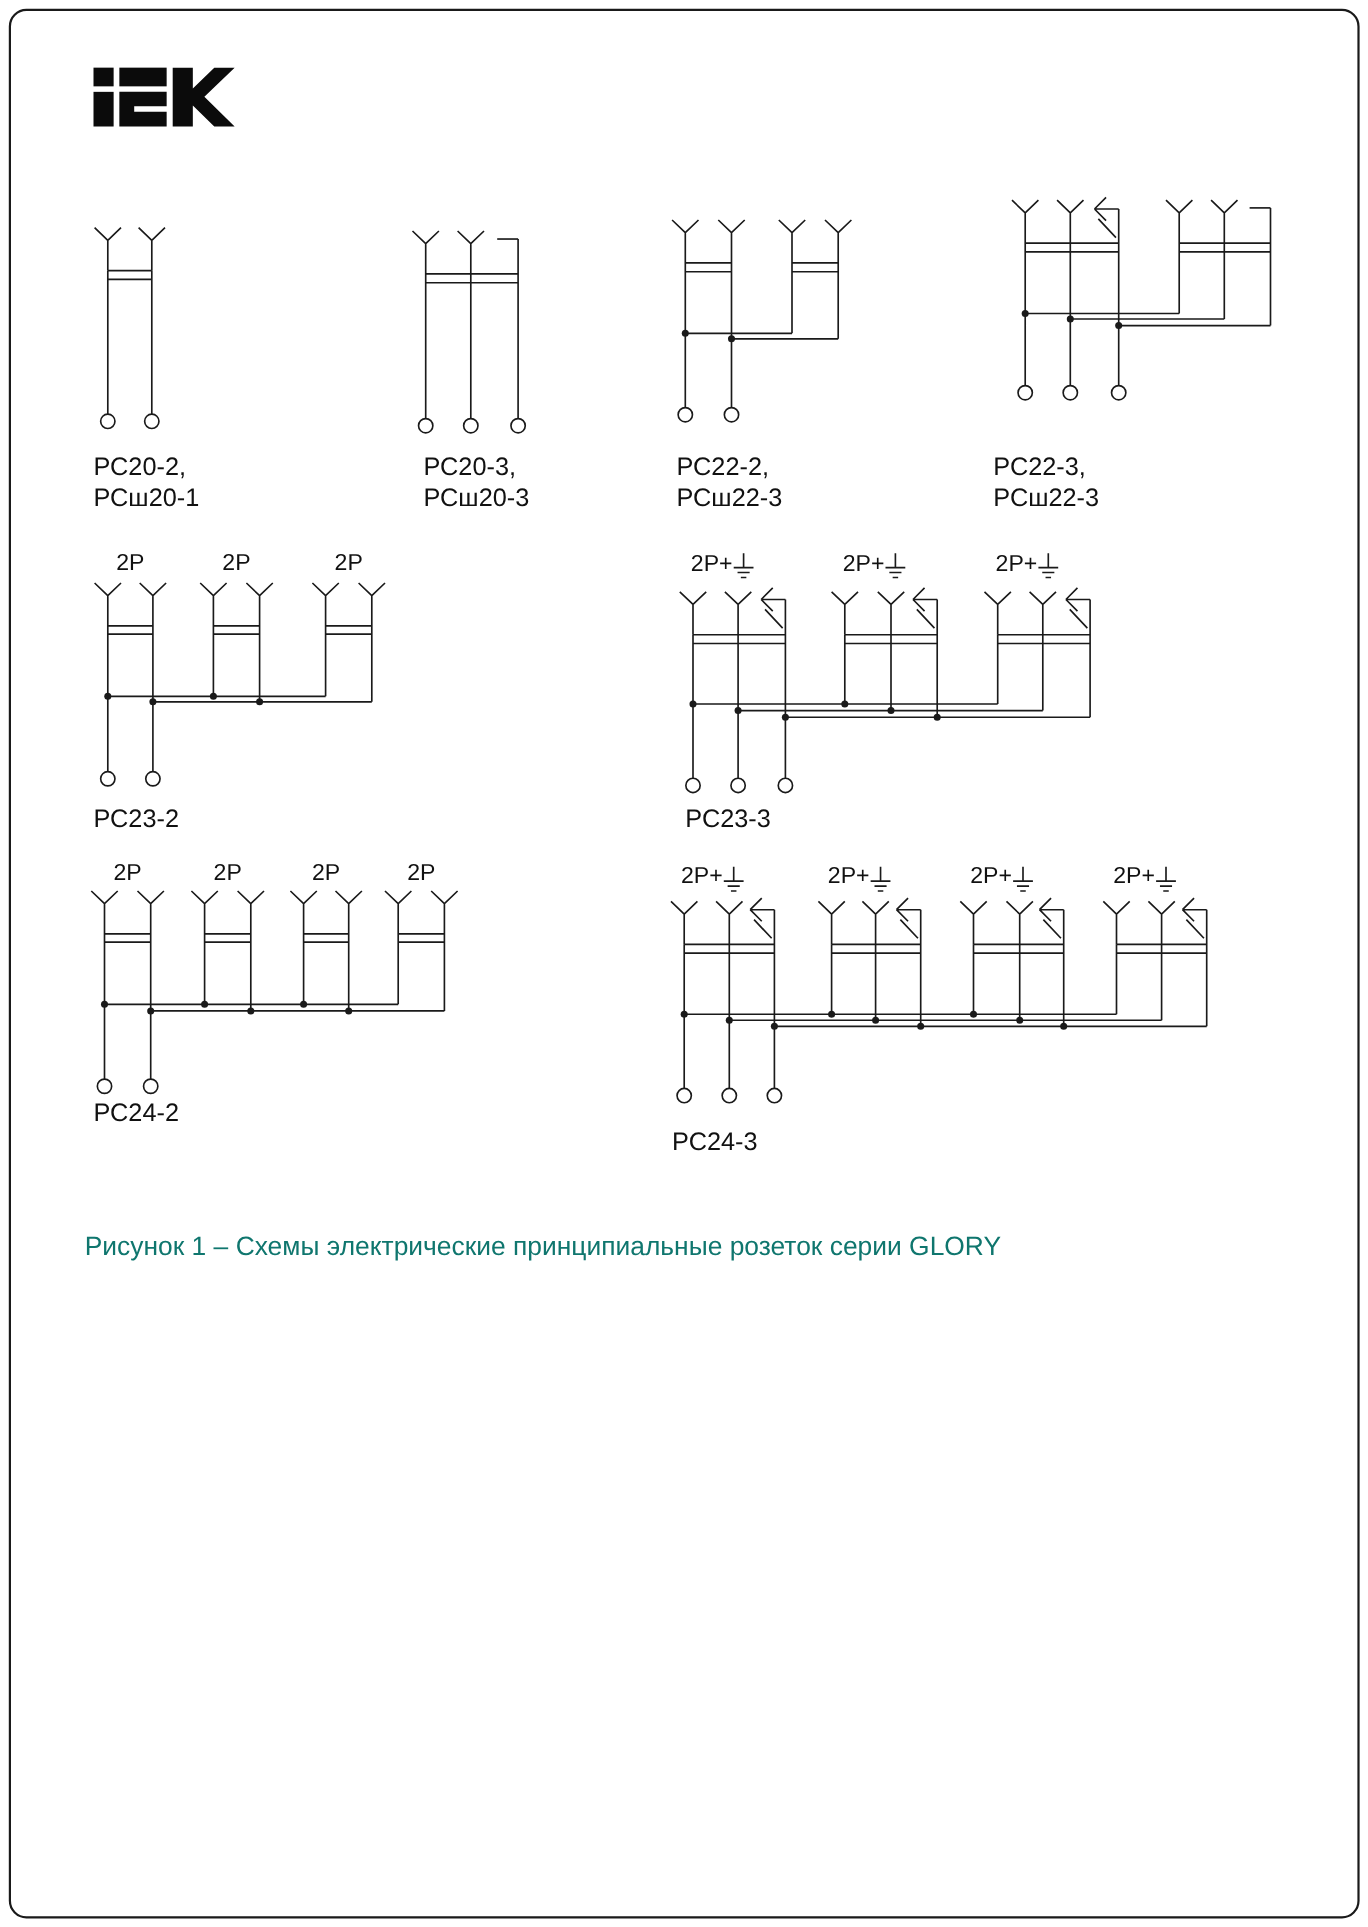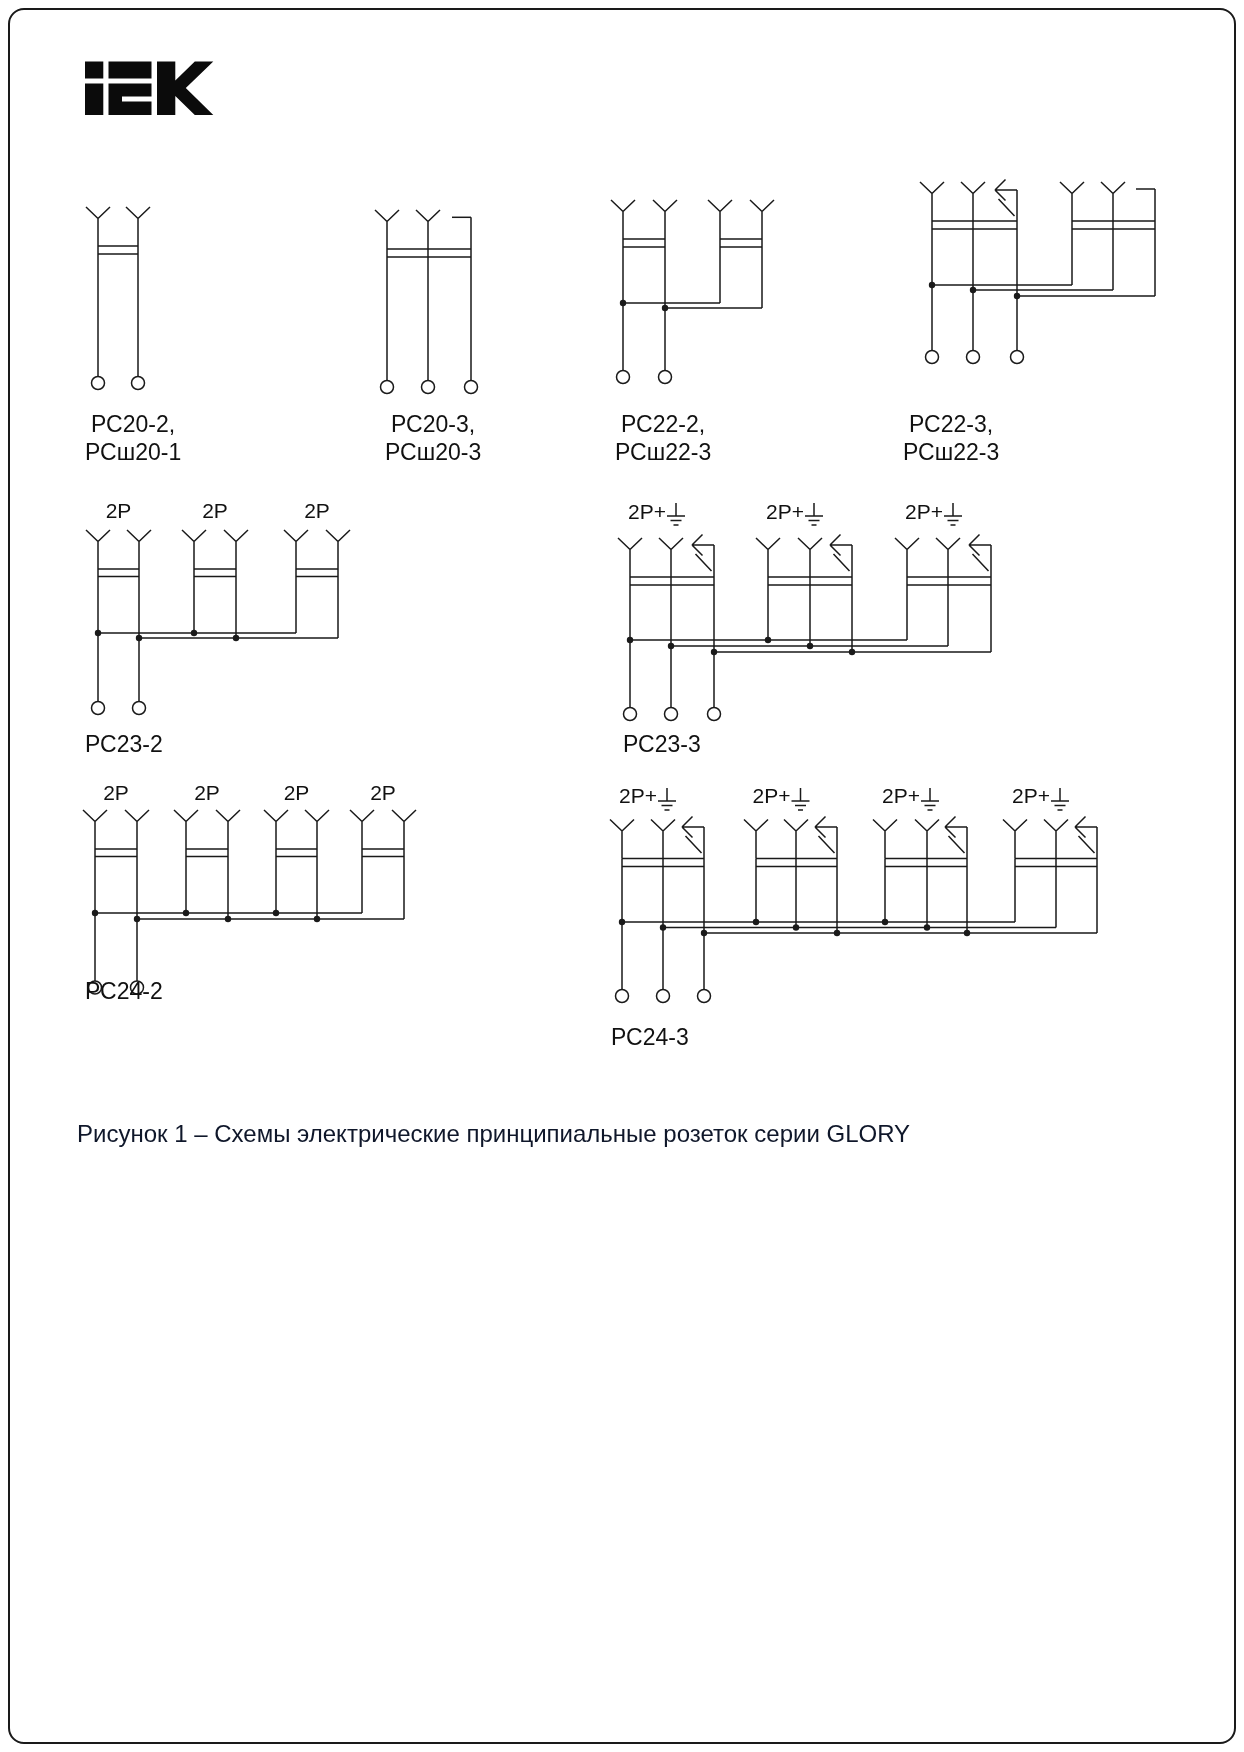--- a/index.html
+++ b/index.html
@@ -6,22 +6,22 @@
   .page{
     position:relative;width:1244px;height:1752px;background:#fff;
     font-family:"Liberation Sans","DejaVu Sans",sans-serif;color:#111;
   }
   .page-border{
     position:absolute;left:8px;top:8px;right:8px;bottom:8px;
     border:2px solid #1a1a1a;border-radius:16px;pointer-events:none;
   }
   .canvas{position:absolute;left:0;top:0;}
   .slabel{position:absolute;font-size:23px;line-height:28px;color:#111;letter-spacing:0px;}
-  .slabel span{display:block;text-align:center;}
-  .caption{position:absolute;left:77px;top:1120px;font-size:24px;line-height:28px;color:#0f172a;white-space:nowrap;}
+  .slabel span{display:block;}
+  .caption{position:absolute;left:77px;top:1120px;font-size:24px;line-height:28px;color:#0f766e;white-space:nowrap;}
   svg text.gl{font-family:"Liberation Sans","DejaVu Sans",sans-serif;font-size:21px;fill:#111;}
   svg .ln{stroke:#1a1a1a;stroke-width:1.5;fill:none;}
 </style>
 </head>
 <body>
 
 <div class="page">
   <div class="page-border"></div>
 
   <svg class="canvas" width="1244" height="1752" viewBox="0 0 1244 1752">
@@ -233,21 +233,21 @@
   <div class="slabel" style="left:903px;top:410px">
     <span>РС22-3,</span>
     <span>РСш22-3</span>
   </div>
   <div class="slabel" style="left:85px;top:730px">
     <span>РС23-2</span>
   </div>
   <div class="slabel" style="left:623px;top:730px">
     <span>РС23-3</span>
   </div>
-  <div class="slabel" style="left:85px;top:977px">
+  <div class="slabel" style="left:85px;top:997px">
     <span>РС24-2</span>
   </div>
   <div class="slabel" style="left:611px;top:1023px">
     <span>РС24-3</span>
   </div>
 
   <div class="caption">Рисунок 1 – Схемы электрические принципиальные розеток серии GLORY</div>
 </div>
 
 </body></html>

